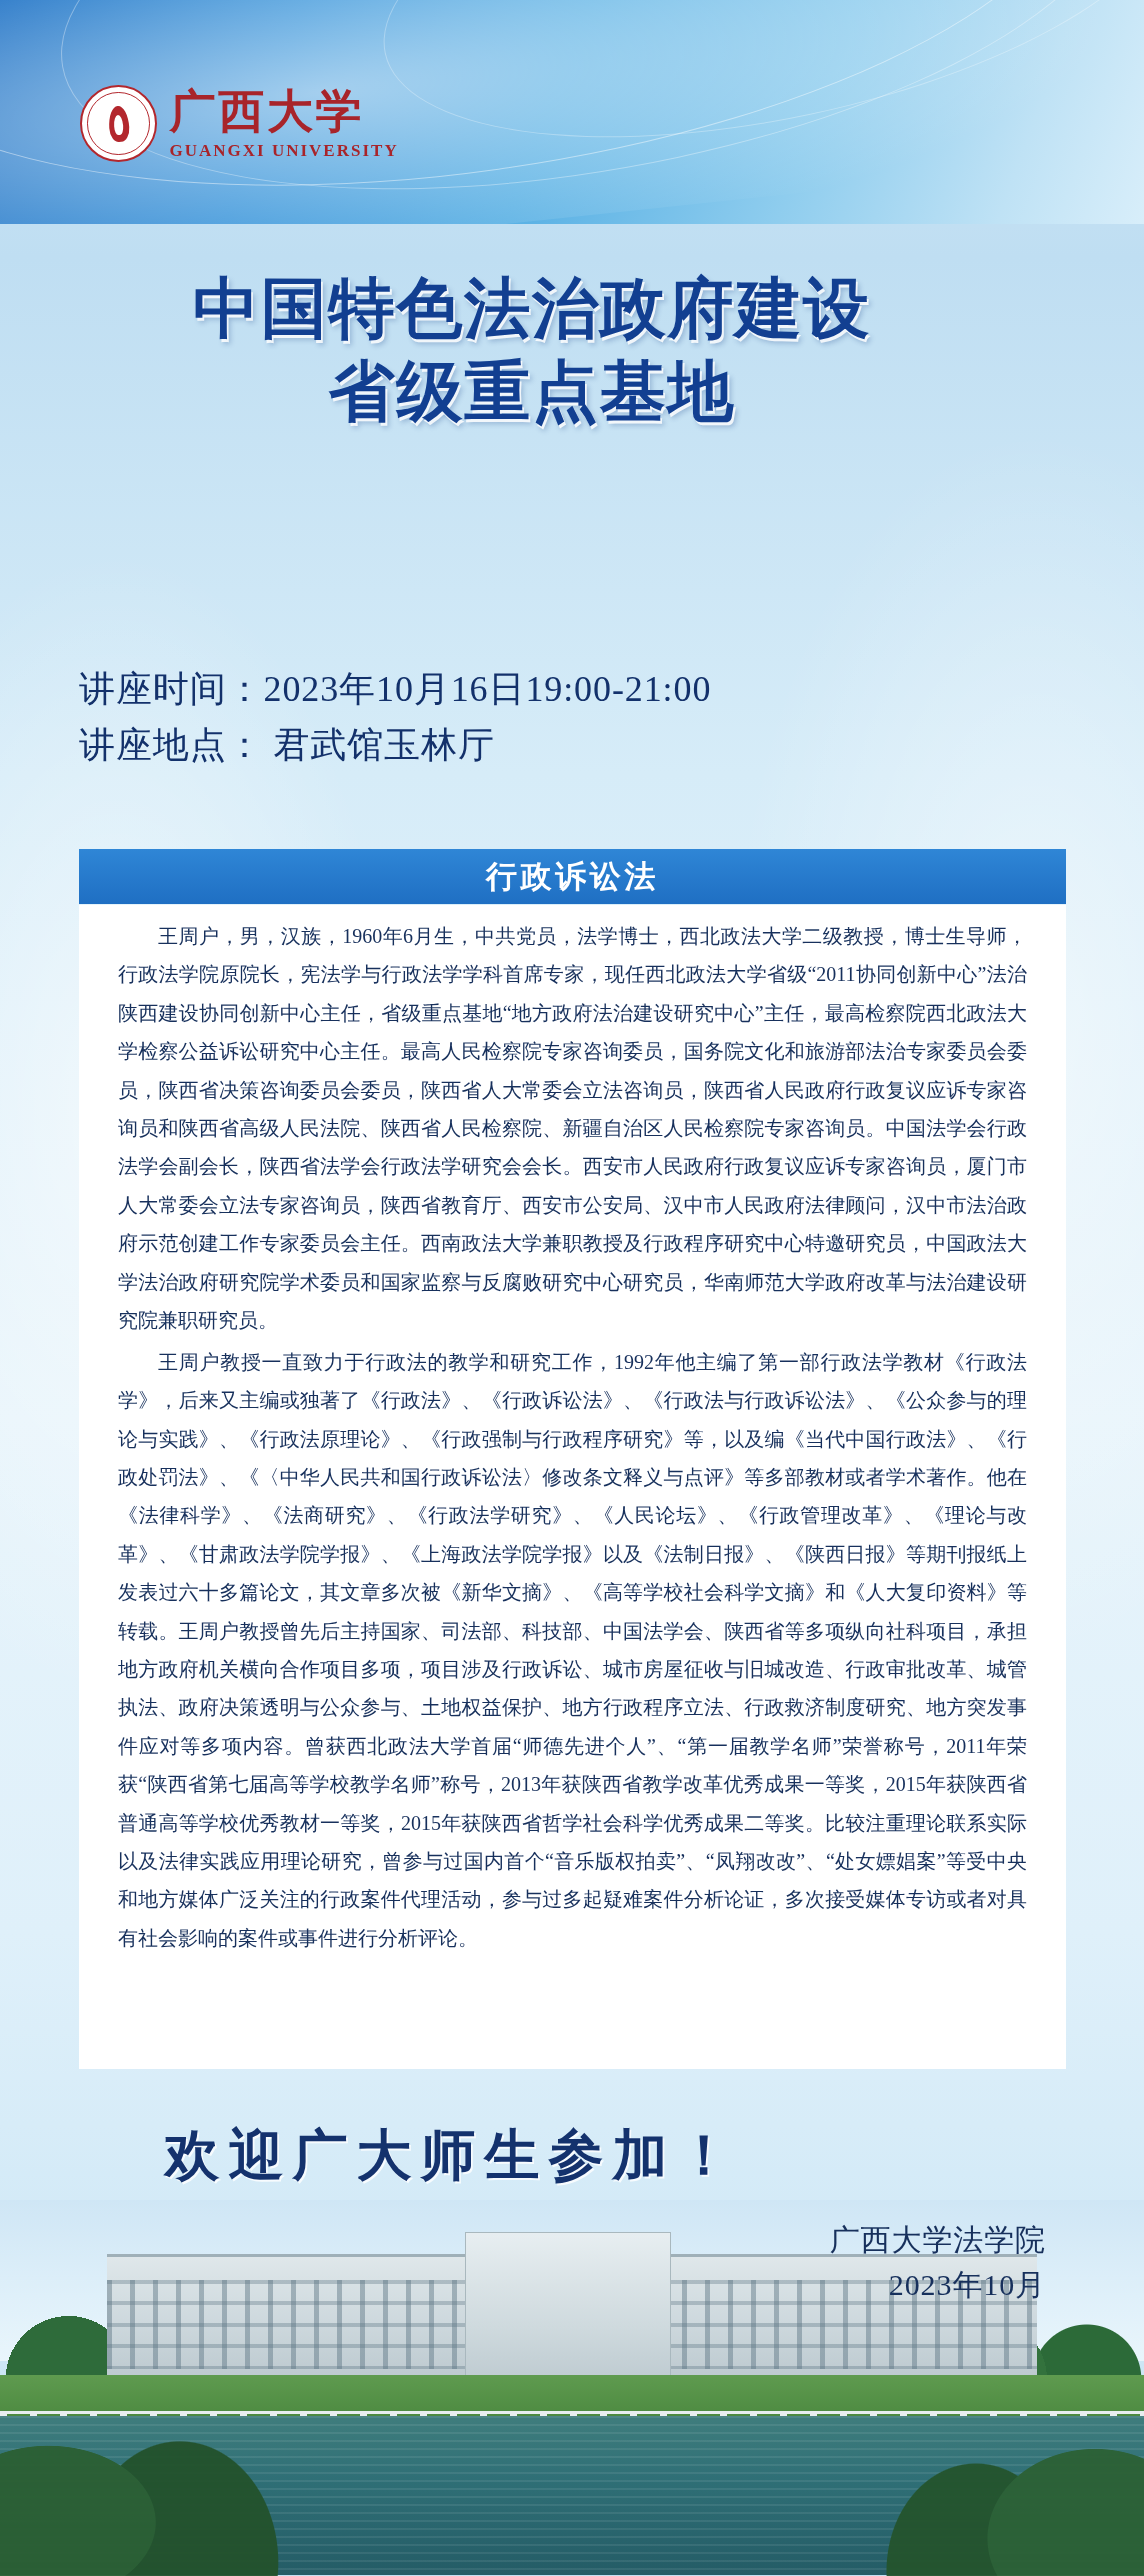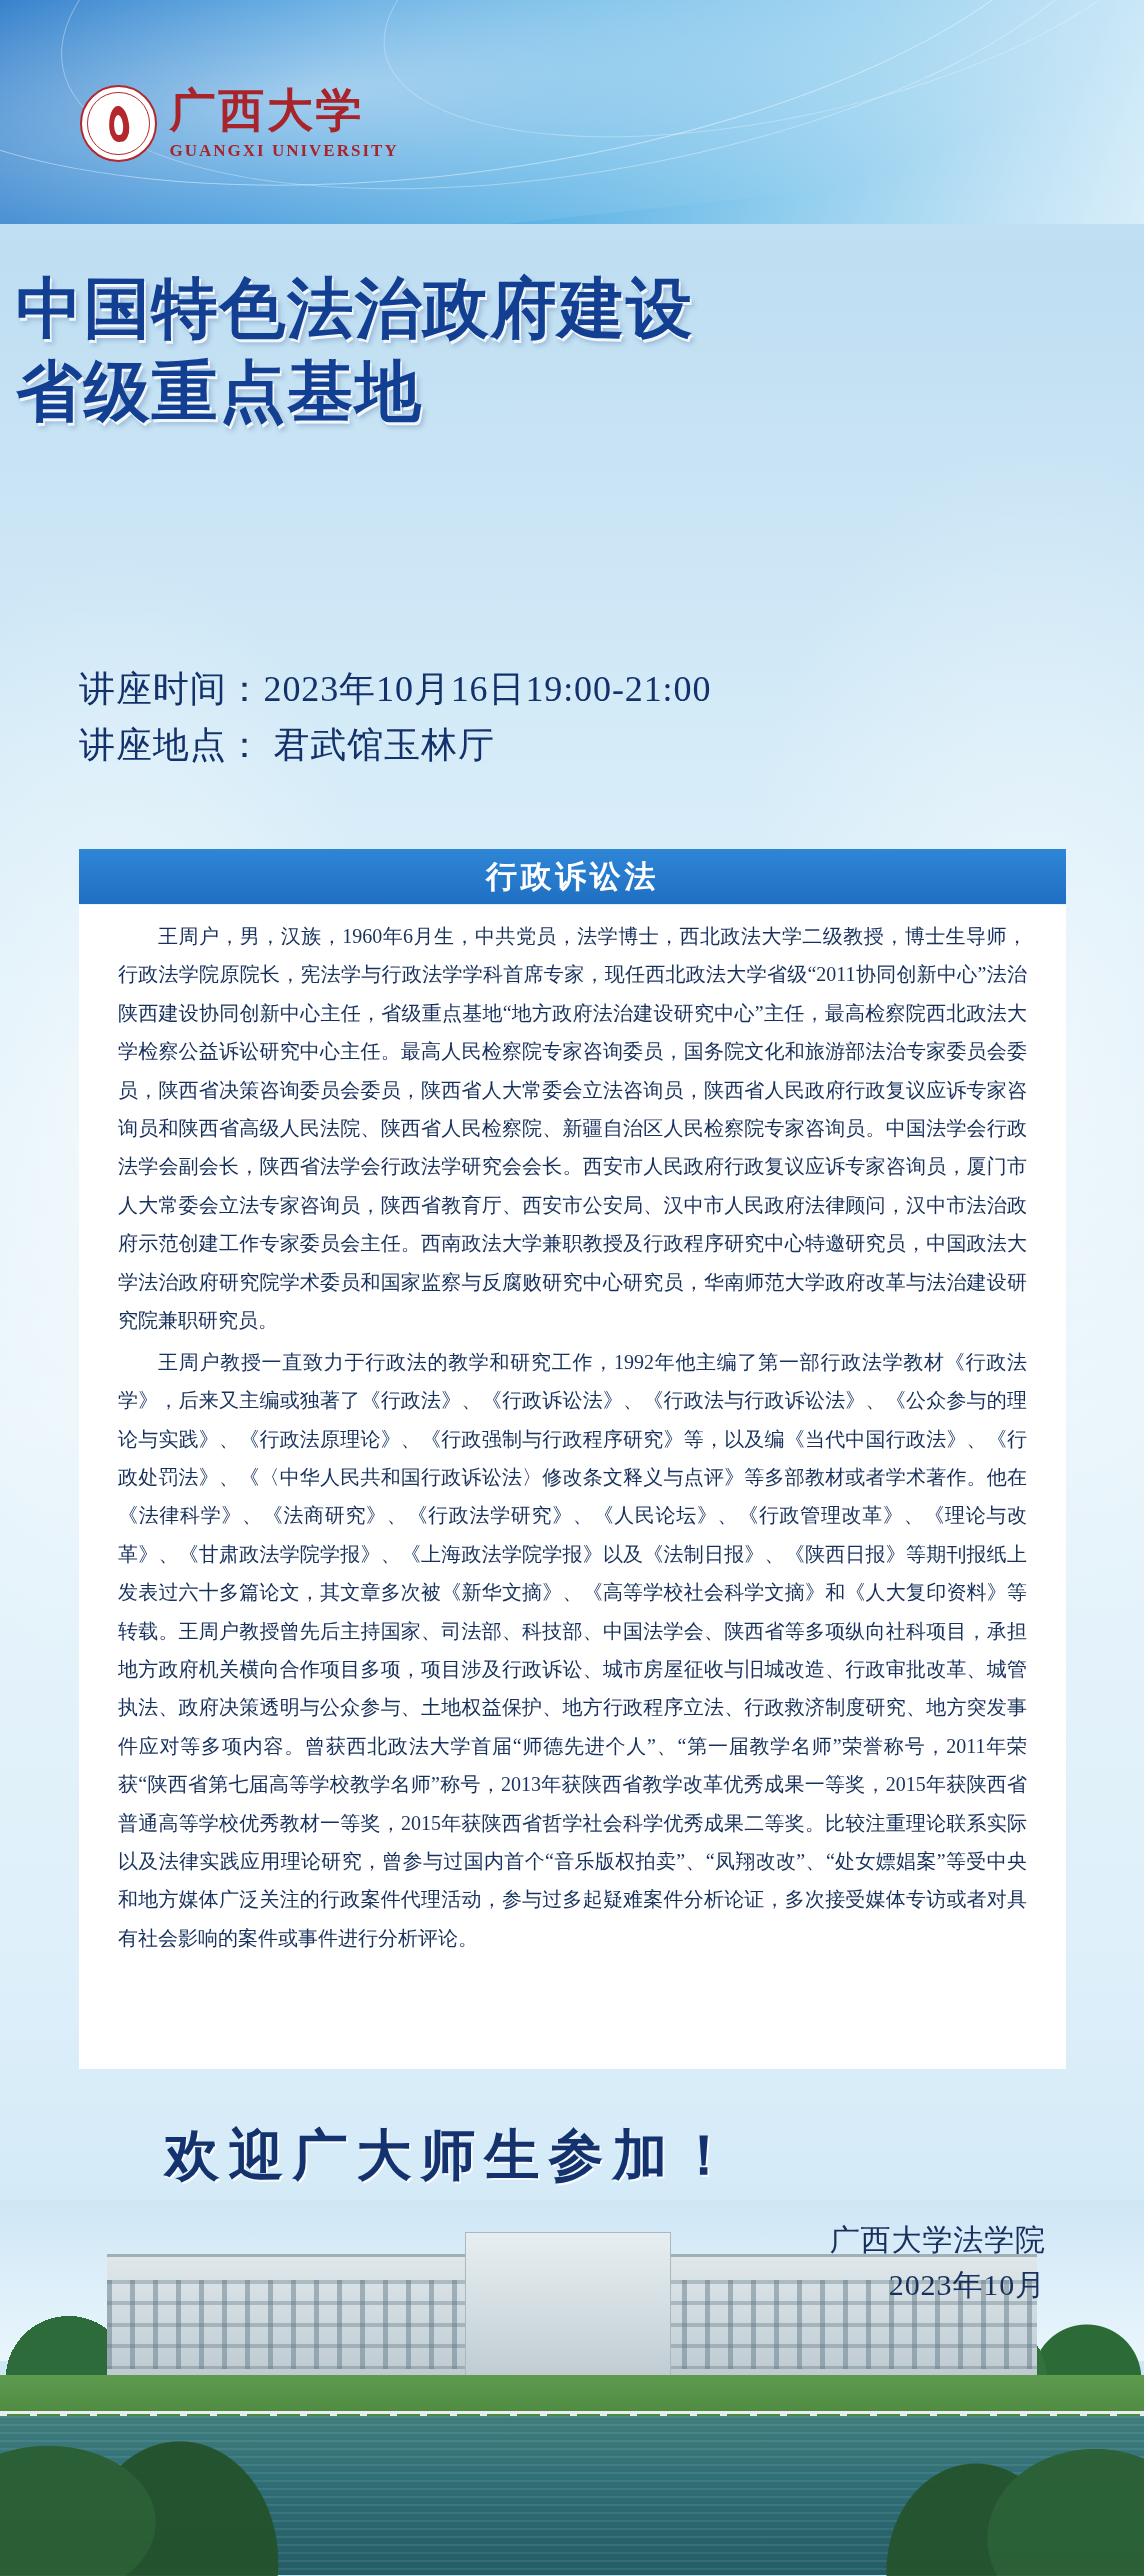--- a/index.html
+++ b/index.html
@@ -83,41 +83,42 @@
   .logo-seal .flame:after {
     content: "";
     position: absolute;
     left: 5.4px; top: 9px;
     width: 9px; height: 19.7px;
     background: #ffffff;
     border-radius: 50% 50% 40% 40% / 55% 55% 45% 45%;
   }
   .logo-text { display: flex; flex-direction: column; line-height: 1; }
   .logo-cn {
-    font-family: Liberation Serif, serif;
+    font-family: Liberation Sans, sans-serif;
     font-weight: bold;
     font-size: 46px;
     color: #a8242a;
     letter-spacing: 2.7px;
   }
   .logo-en {
     font-family: "Liberation Serif", serif;
     font-weight: bold;
     font-size: 17px;
     color: #a8242a;
     letter-spacing: 2px;
     margin-top: 7.2px;
   }
 
   
   .title-block {
     position: absolute;
     top: 268px;
-    left: 16px;
+    left: 0;
     width: 1064px;
+    text-align: center;
     z-index: 4;
   }
   .main-title {
     font-family: "Liberation Serif", serif;
     font-weight: bold;
     font-size: 66px;
     line-height: 1.25;
     color: #123f91;
     letter-spacing: 1.8px;
     text-shadow: 1.8px 2.7px 0 rgba(255,255,255,0.85), 3.6px 4.5px 5.4px rgba(20,60,130,0.25);

